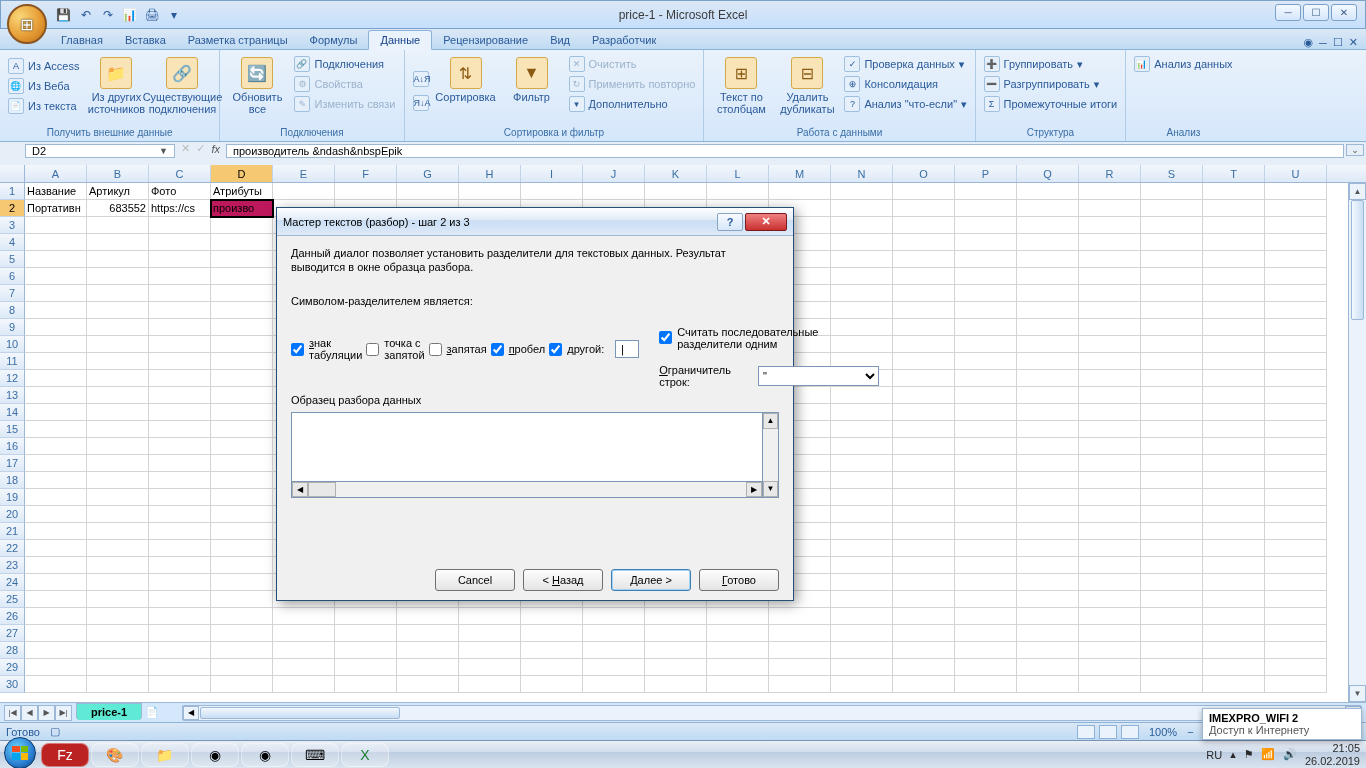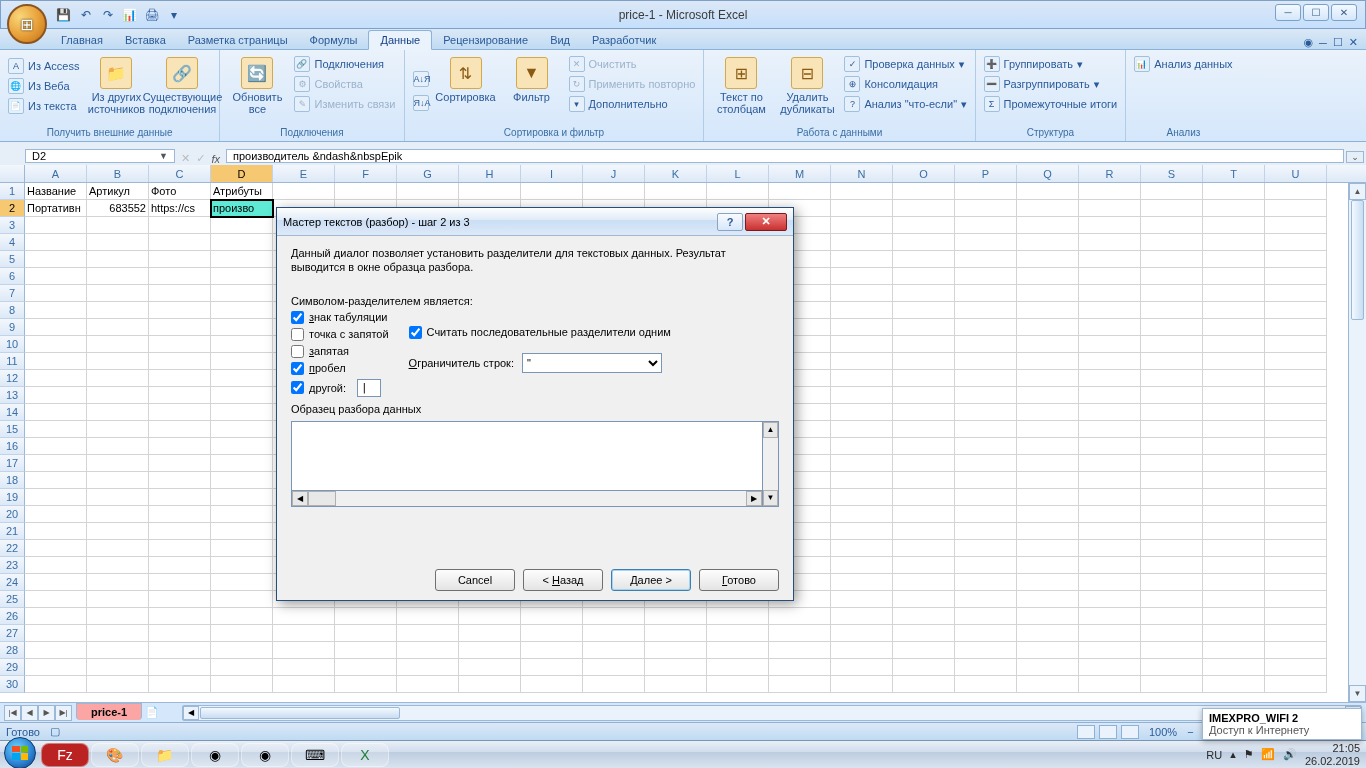--- a/index.html
+++ b/index.html
@@ -28,46 +28,46 @@
 .group-title { text-align:center; color:#3a6ea5; font-size:10px; padding:1px 0 3px; }
 .bigbtn { display:flex; flex-direction:column; align-items:center; justify-content:flex-start; width:62px; padding-top:4px; }
 .bigbtn .ic { width:32px; height:32px; background:#f9e4b7; border:1px solid #d4a94a; border-radius:3px; margin-bottom:2px; display:flex;align-items:center;justify-content:center;font-size:16px;color:#8a5a13;}
 .bigbtn .lbl { text-align:center; color:#2a5a9a; line-height:1.1; }
 .smallbtns { display:flex; flex-direction:column; gap:2px; padding-top:2px;}
 .smallbtn { display:flex; align-items:center; gap:4px; color:#2a5a9a; padding:1px 2px; white-space:nowrap;}
 .smallbtn.disabled { color:#9bb3cc; }
 .smallbtn .sic { width:16px; height:16px; background:#e6f0fb; border:1px solid #a0c0e0; display:inline-block; font-size:9px; text-align:center; line-height:14px; border-radius:2px;}
 
 
-.fbarrow { height:24px; background:#e6eef8; border-bottom:1px solid #9cb8d6; display:flex; align-items:flex-end;}
+.fbarrow { height:24px; background:#e6eef8; border-bottom:1px solid #9cb8d6; display:flex; align-items:flex-start;}
 .namebox { width:150px; background:#fff; border:1px solid #9cb8d6; margin:2px 0 2px 25px; display:flex; align-items:center; padding:0 6px; justify-content:space-between;}
 .namebox .dd{ color:#555; font-size:9px;}
 .fxarea { display:flex; align-items:center; padding:0 6px; gap:6px;}
 .fxarea .fxicon{ font-style:italic; color:#555;}
 .fbar { flex:1; background:#fff; border:1px solid #9cb8d6; margin:2px 2px 2px 0; padding:0 6px; display:flex; align-items:center;}
 .fbarexp { width:18px; background:#e6eef8; border:1px solid #9cb8d6; margin:2px 2px 2px 0; display:flex;align-items:center;justify-content:center; font-size:9px; color:#555;}
 
 
 .gridwrap { position:absolute; top:165px; left:0; right:0; bottom:66px; background:#fff; overflow:hidden;}
 .colhdrs { display:flex; height:18px; background:linear-gradient(#f3f7fc,#dde9f7); border-bottom:1px solid #9cb8d6;}
 .rowhdr-corner { width:25px; border-right:1px solid #9cb8d6; background:linear-gradient(#f3f7fc,#dde9f7);}
 .colhdr { width:62px; border-right:1px solid #c0d3e8; text-align:center; color:#3a6ea5; line-height:18px;}
 .colhdr.sel { background:#f6c871; color:#000;}
 .rows { position:relative;}
 .row { display:flex; height:17px;}
 .rowhdr { width:25px; border-right:1px solid #9cb8d6; border-bottom:1px solid #c0d3e8; background:linear-gradient(#f3f7fc,#dde9f7); text-align:center; color:#3a6ea5; line-height:17px;}
 .rowhdr.sel { background:#f6c871; color:#000;}
 .cell { width:62px; border-right:1px solid #d4d4d4; border-bottom:1px solid #d4d4d4; padding:0 2px; line-height:17px; overflow:hidden; white-space:nowrap; color:#000;}
-.cell.sel { outline:2px solid #000; outline-offset:-1px; background:#5eead4; position:relative; z-index:2;}
+.cell.sel { outline:2px solid #000; outline-offset:-1px; background:#be185d; position:relative; z-index:2;}
 
 
 .sheettabs { position:absolute; bottom:46px; left:0; right:0; height:20px; background:#d5e7fb; border-top:1px solid #9cb8d6; display:flex; align-items:center;}
 .sheetnav { display:flex; margin-left:4px; gap:0;}
 .sheetnav div{ width:17px; height:16px; border:1px solid #9cb8d6; background:#eaf2fb; display:flex;align-items:center;justify-content:center; font-size:8px; color:#555;}
-.sheettab { margin-left:4px; padding:2px 14px; background:#fca5a5; border:1px solid #9cb8d6; border-bottom:none; border-radius:0 0 4px 4px; transform:translateY(-1px); font-weight:bold; color:#000;}
+.sheettab { margin-left:4px; padding:2px 14px; background:#5eead4; border:1px solid #9cb8d6; border-bottom:none; border-radius:0 0 4px 4px; transform:translateY(-1px); font-weight:bold; color:#000;}
 .hscroll { flex:1; margin:0 4px 0 20px; height:16px; background:#eaf2fb; border:1px solid #9cb8d6; border-radius:2px; position:relative;}
 .hscroll .thumb{ position:absolute; left:17px; top:1px; bottom:1px; width:200px; background:linear-gradient(#f3f9ff,#c9ddf3); border:1px solid #9cb8d6; border-radius:2px;}
 .hscroll .arr{ position:absolute; top:0; bottom:0; width:16px; background:#eaf2fb; border:1px solid #9cb8d6; display:flex;align-items:center;justify-content:center;font-size:8px;}
 
 
 .statusbar { position:absolute; bottom:28px; left:0; right:0; height:18px; background:linear-gradient(#dce8f6,#bfdbf3); border-top:1px solid #8db2d9; display:flex; align-items:center; padding:0 6px; color:#2a5a9a; justify-content:space-between;}
 .statusbar .right{display:flex; align-items:center; gap:4px;}
 .viewbtn{ width:18px; height:14px; border:1px solid #8db2d9; background:#eaf2fb;}
 .zoom{ width:140px; height:4px; background:#9cb8d6; position:relative; margin:0 6px;}
 .zoom .zt{ position:absolute; left:50%; top:-4px; width:6px; height:12px; background:#fff; border:1px solid #555;}
@@ -91,21 +91,21 @@
 .dialog { position:absolute; left:276px; top:207px; width:518px; height:394px; background:#f0f0f0; border:1px solid #254f7a; box-shadow:3px 3px 12px rgba(0,0,0,0.4); z-index:100; display:flex; flex-direction:column;}
 .dlg-title { height:28px; background:linear-gradient(#fdfefe,#e0ebf8 45%,#cadef5 46%,#dde9f8); display:flex; align-items:center; padding:0 6px; color:#000; border-bottom:1px solid #a0b8d0;}
 .dlg-title .t{ flex:1;}
 .dlg-title .btns{ display:flex; gap:2px;}
 .dlg-title .hbtn{ width:26px; height:18px; border:1px solid #8aa5c3; background:linear-gradient(#f8fbff,#d7e7fa); border-radius:2px; display:flex;align-items:center;justify-content:center; font-weight:bold; color:#2a5a9a;}
 .dlg-title .xbtn{ width:42px; height:18px; background:linear-gradient(#f08080,#c93030); border:1px solid #7a1a1a; border-radius:2px; color:#fff; display:flex;align-items:center;justify-content:center; font-weight:bold;}
 .dlg-body{ flex:1; padding:10px 14px 6px 14px; color:#000; position:relative;}
 .dlg-desc{ margin-bottom:20px; line-height:1.3;}
 .dlg-sec-label{ margin-bottom:4px;}
 .delims{ display:flex; gap:20px;}
-.delim-col{ display:flex; flex-direction:column; gap:4px;}
+.delim-col{ display:flex; flex-direction:row; gap:4px;}
 .chk{ display:flex; align-items:center; gap:5px;}
 .chk input{ width:13px; height:13px;}
 .chk.other input[type=text]{ width:24px; height:18px; border:1px solid #7a96b5; margin-left:6px; padding:0 3px; font-family:monospace;}
 .delim-right{ padding-top:15px;}
 .qualrow{ display:flex; align-items:center; gap:8px; margin-top:14px;}
 .qualrow select{ width:140px; height:20px; border:1px solid #7a96b5; background:#fff;}
 .preview-label{ margin-top:6px;}
 .preview{ margin-top:6px; height:86px; border:1px solid #7a96b5; background:#fff; position:relative; overflow:hidden;}
 .preview table{ border-collapse:collapse; font-family:"Courier New",monospace; font-size:11px;}
 .preview td{ border-right:1px solid #000; padding:0 4px; vertical-align:top; height:74px;}

